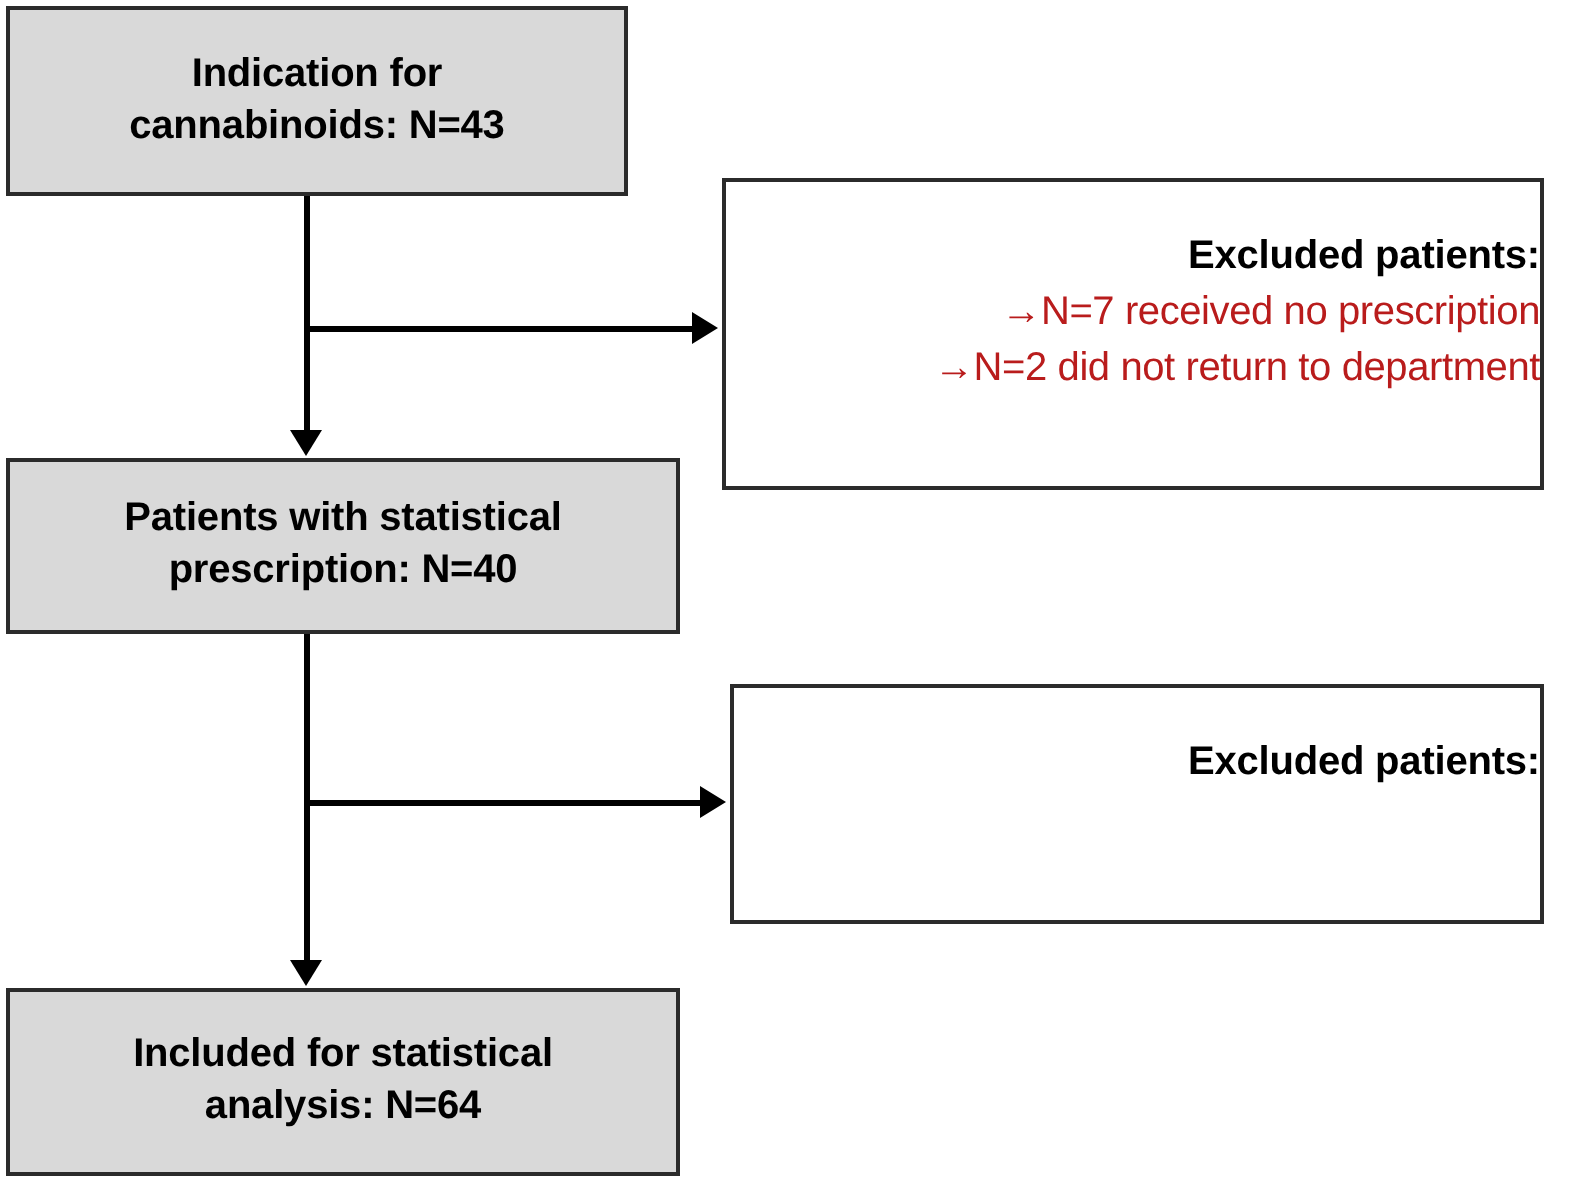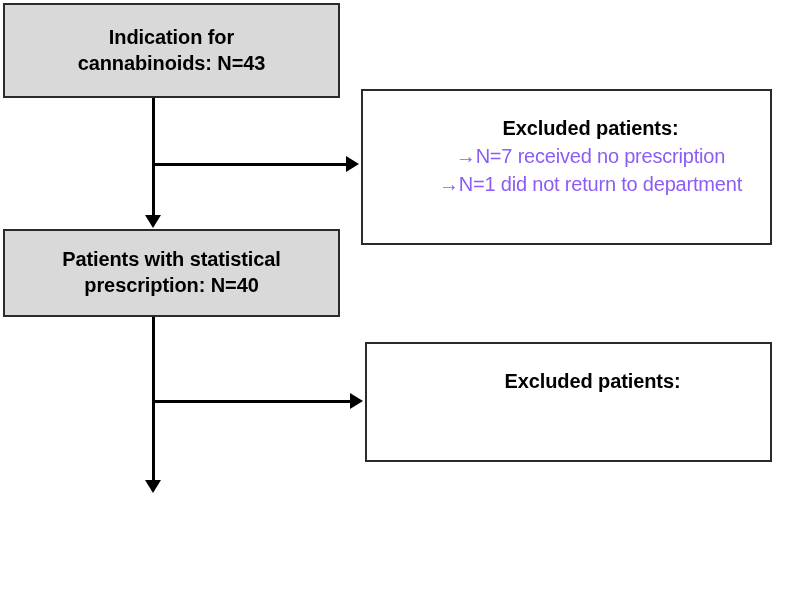--- a/index.html
+++ b/index.html
@@ -29,21 +29,21 @@
     justify-content: center;
     text-align: center;
     color: #000000;
   }
   .node.filled {
     background: #d9d9d9;
   }
   .node.plain {
     background: #ffffff;
     display: block;
-    text-align: center;
+    text-align: right;
     padding-left: 32px;
   }
   .node-label {
     font-size: 20px;
     font-weight: bold;
     line-height: 1.28;
     letter-spacing: -0.1px;
     padding: 0 10px;
   }
 
@@ -55,21 +55,21 @@
     font-size: 20px;
     font-weight: bold;
     line-height: 1.35;
     color: #000;
     letter-spacing: -0.1px;
   }
   .excl-item {
     font-size: 20px;
     font-weight: normal;
     line-height: 1.4;
-    color: #8b5cf6;
+    color: #b91c1c;
     white-space: nowrap;
     letter-spacing: -0.2px;
   }
 
   
   .conn {
     position: absolute;
     background: #000000;
   }
   .vline { width: 3px; }
@@ -90,41 +90,41 @@
     border-top: 8px solid transparent;
     border-bottom: 8px solid transparent;
     border-left: 13px solid #000000;
   }
 </style>
 </head>
 <body>
 
 <div id="canvas">
 
-  <div class="node filled" style="left:3px; top:3px; width:337px; height:95px;">
+  <div class="node filled" style="left:3px; top:3px; width:311px; height:95px;">
     <div class="node-label">
       <span>Indication for</span><br>
       <span>cannabinoids: N=43</span>
     </div>
   </div>
 
   <div class="conn vline" style="left:152px; top:98px; height:119px;"></div>
   <div class="arrowhead-down" style="left:145px; top:215px;"></div>
 
   <div class="conn hline" style="left:152px; top:163px; width:196px;"></div>
   <div class="arrowhead-right" style="left:346px; top:156px;"></div>
 
   <div class="node plain" style="left:361px; top:89px; width:411px; height:156px;">
     <div class="excl-inner">
       <div class="excl-title">Excluded patients:</div>
       <div class="excl-item">
         <span>→</span><span>N=7 received no prescription</span>
       </div>
       <div class="excl-item">
-        <span>→</span><span>N=1 did not return to department</span>
+        <span>→</span><span>N=2 did not return to department</span>
       </div>
     </div>
   </div>
 
   <div class="node filled" style="left:3px; top:229px; width:337px; height:88px;">
     <div class="node-label">
       <span>Patients with statistical</span><br>
       <span>prescription: N=40</span>
     </div>
   </div>
@@ -134,14 +134,20 @@
 
   <div class="conn hline" style="left:152px; top:400px; width:200px;"></div>
   <div class="arrowhead-right" style="left:350px; top:393px;"></div>
 
   <div class="node plain" style="left:365px; top:342px; width:407px; height:120px;">
     <div class="excl-inner">
       <div class="excl-title">Excluded patients:</div>
     </div>
   </div>
 
+  <div class="node filled" style="left:3px; top:494px; width:337px; height:94px;">
+    <div class="node-label">
+      <span>Included for statistical</span><br>
+      <span>analysis: N=64</span>
+    </div>
+  </div>
 
 </div>
 
 </body></html>

